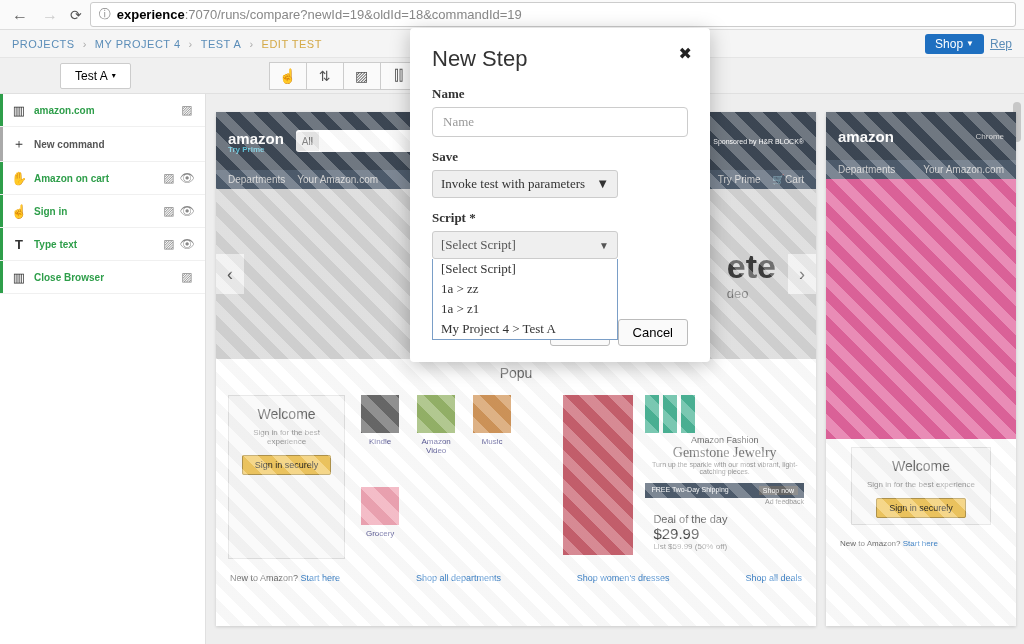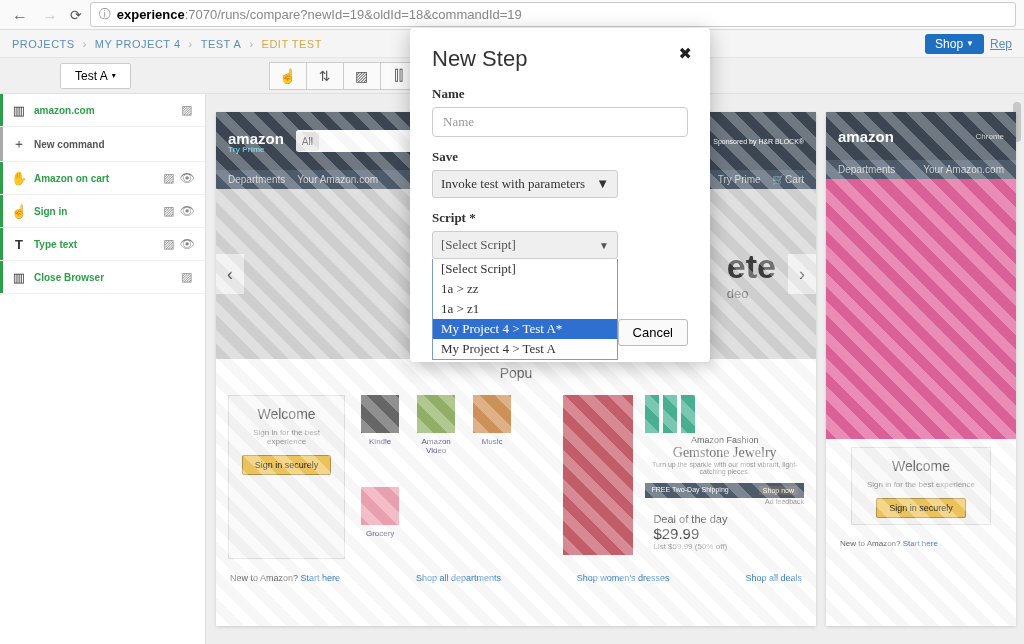--- a/index.html
+++ b/index.html
@@ -332,21 +332,20 @@
     <label>Script *</label>
     <div class="select-wrap">
       <div class="select-display">
         <span>[Select Script]</span>
         <span class="caret">▼</span>
       </div>
       <div class="dropdown-list">
         <div class="dropdown-item">[Select Script]</div>
         <div class="dropdown-item">1a &gt; zz</div>
         <div class="dropdown-item">1a &gt; z1</div>
-        <div class="dropdown-item sel">My Project 4 &gt; Test A*</div>
         <div class="dropdown-item">My Project 4 &gt; Test A</div>
       </div>
     </div>
   </div>
 
   <div class="modal-footer">
     <button class="btn">Save</button>
     <button class="btn">Cancel</button>
   </div>
 </div>

